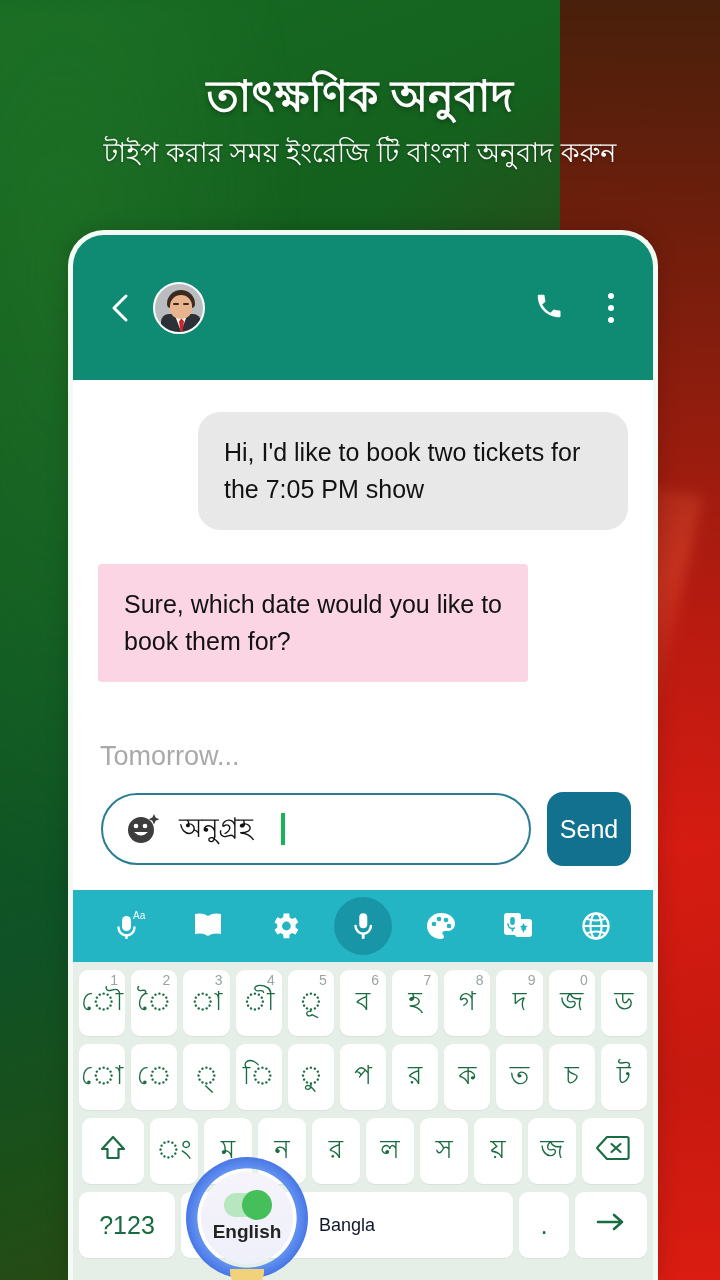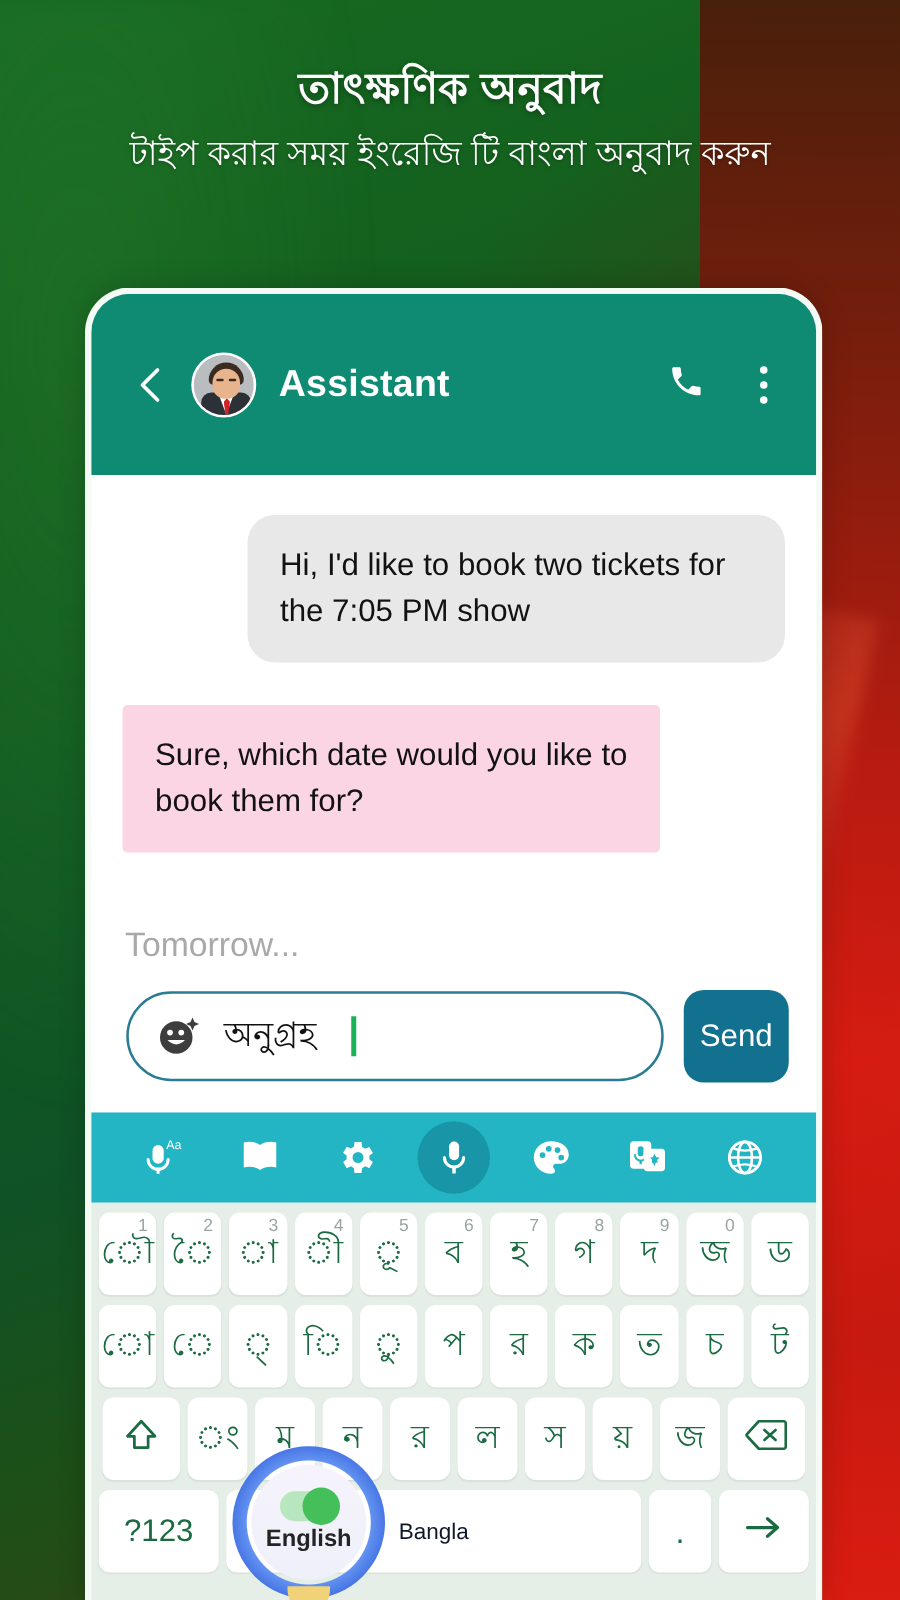--- a/index.html
+++ b/index.html
@@ -35,23 +35,24 @@
     filter:blur(10px);
   }
 
   
   #headline {
     position:absolute; left:0; right:0; top:52px;
     text-align:center; color:#ffffff;
     z-index:6;
   }
   #headline .title {
-    font-size:34px; font-weight:bold; line-height:1.12;
+    font-size:43px; font-weight:bold; line-height:1.12;
     letter-spacing:0.2px;
     text-shadow:0 2px 5px rgba(0,0,0,0.35);
+    margin-top:20px;
   }
   #headline .subtitle {
     margin-top:17px;
     font-size:27px; font-weight:normal; line-height:1.25;
     text-shadow:0 1px 3px rgba(0,0,0,0.3);
   }
 
   
   #phone {
     position:absolute;
@@ -216,21 +217,20 @@
     <div id="avatar">
       <div class="face-bg"></div>
       <div class="suit"></div>
       <div class="shirt"></div>
       <div class="hair"></div>
       <div class="head"></div>
       <div class="brow l"></div>
       <div class="brow r"></div>
       <div class="tie"></div>
     </div>
-    <div id="app-title">Assistant</div>
     <div class="spacer"></div>
     <div id="call-btn">
       <span>
         <svg width="30" height="30" viewBox="0 0 24 24">
             <path d="M6.6 10.8c1.4 2.8 3.8 5.1 6.6 6.6l2.2-2.2c.3-.3.7-.4 1.1-.3 1.2.4 2.4.6 3.7.6.6 0 1 .4 1 1V20c0 .6-.4 1-1 1C10.6 21 3 13.4 3 4c0-.6.4-1 1-1h3.5c.6 0 1 .4 1 1 0 1.3.2 2.5.6 3.7.1.4 0 .8-.3 1.1l-2.2 2z" fill="#ffffff"></path>
           </svg>
       </span>
     </div>
     <div id="menu-btn">
       <span style="display:flex;flex-direction:column;gap:6px;">

